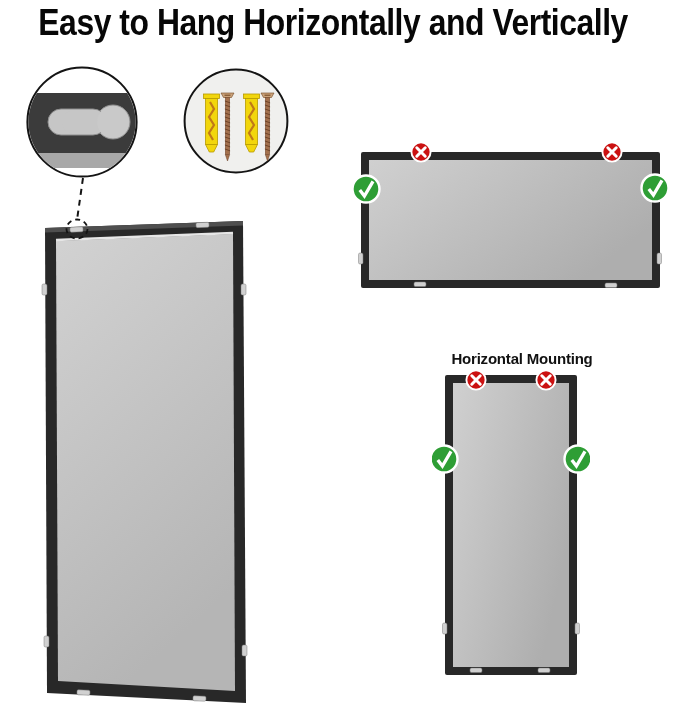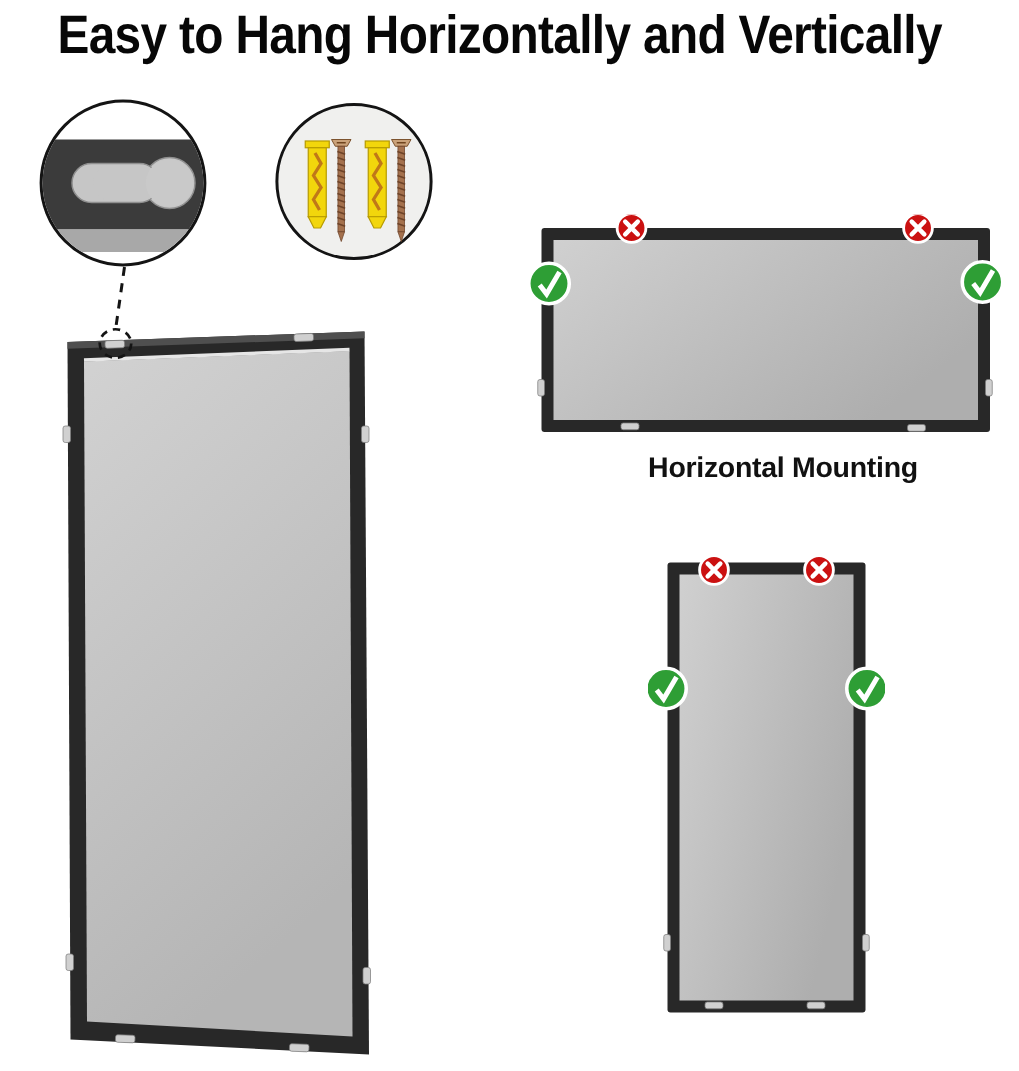--- a/index.html
+++ b/index.html
@@ -10,22 +10,23 @@
   .abs{position:absolute;}
   
   .title-wrap{left:0;top:0;width:555px;height:50px;text-align:center;white-space:nowrap;}
   .title-text{
     display:inline-block;font-size:36px;font-weight:800;color:#070707;
     letter-spacing:-0.5px;transform:scaleX(0.885);transform-origin:50% 0;
     line-height:46px;
   }
   
   .section-label{
-    font-size:19px;font-weight:800;color:#111;text-align:center;white-space:nowrap;
+    font-size:15px;font-weight:800;color:#111;text-align:center;white-space:nowrap;
     letter-spacing:-0.2px;
+    margin-top:48px;
   }
   .h-label{left:372px;top:302px;width:300px;}
   .v-label{left:362px;top:684px;width:310px;}
   svg{display:block;}
   .frame-fill{fill:var(--frame-black);}
   .badge-green{fill:var(--check-green);stroke:#ffffff;}
   .badge-red{fill:var(--cross-red);stroke:#ffffff;}
   .badge-stroke{stroke:#ffffff;fill:none;}
 </style>
 </head>

